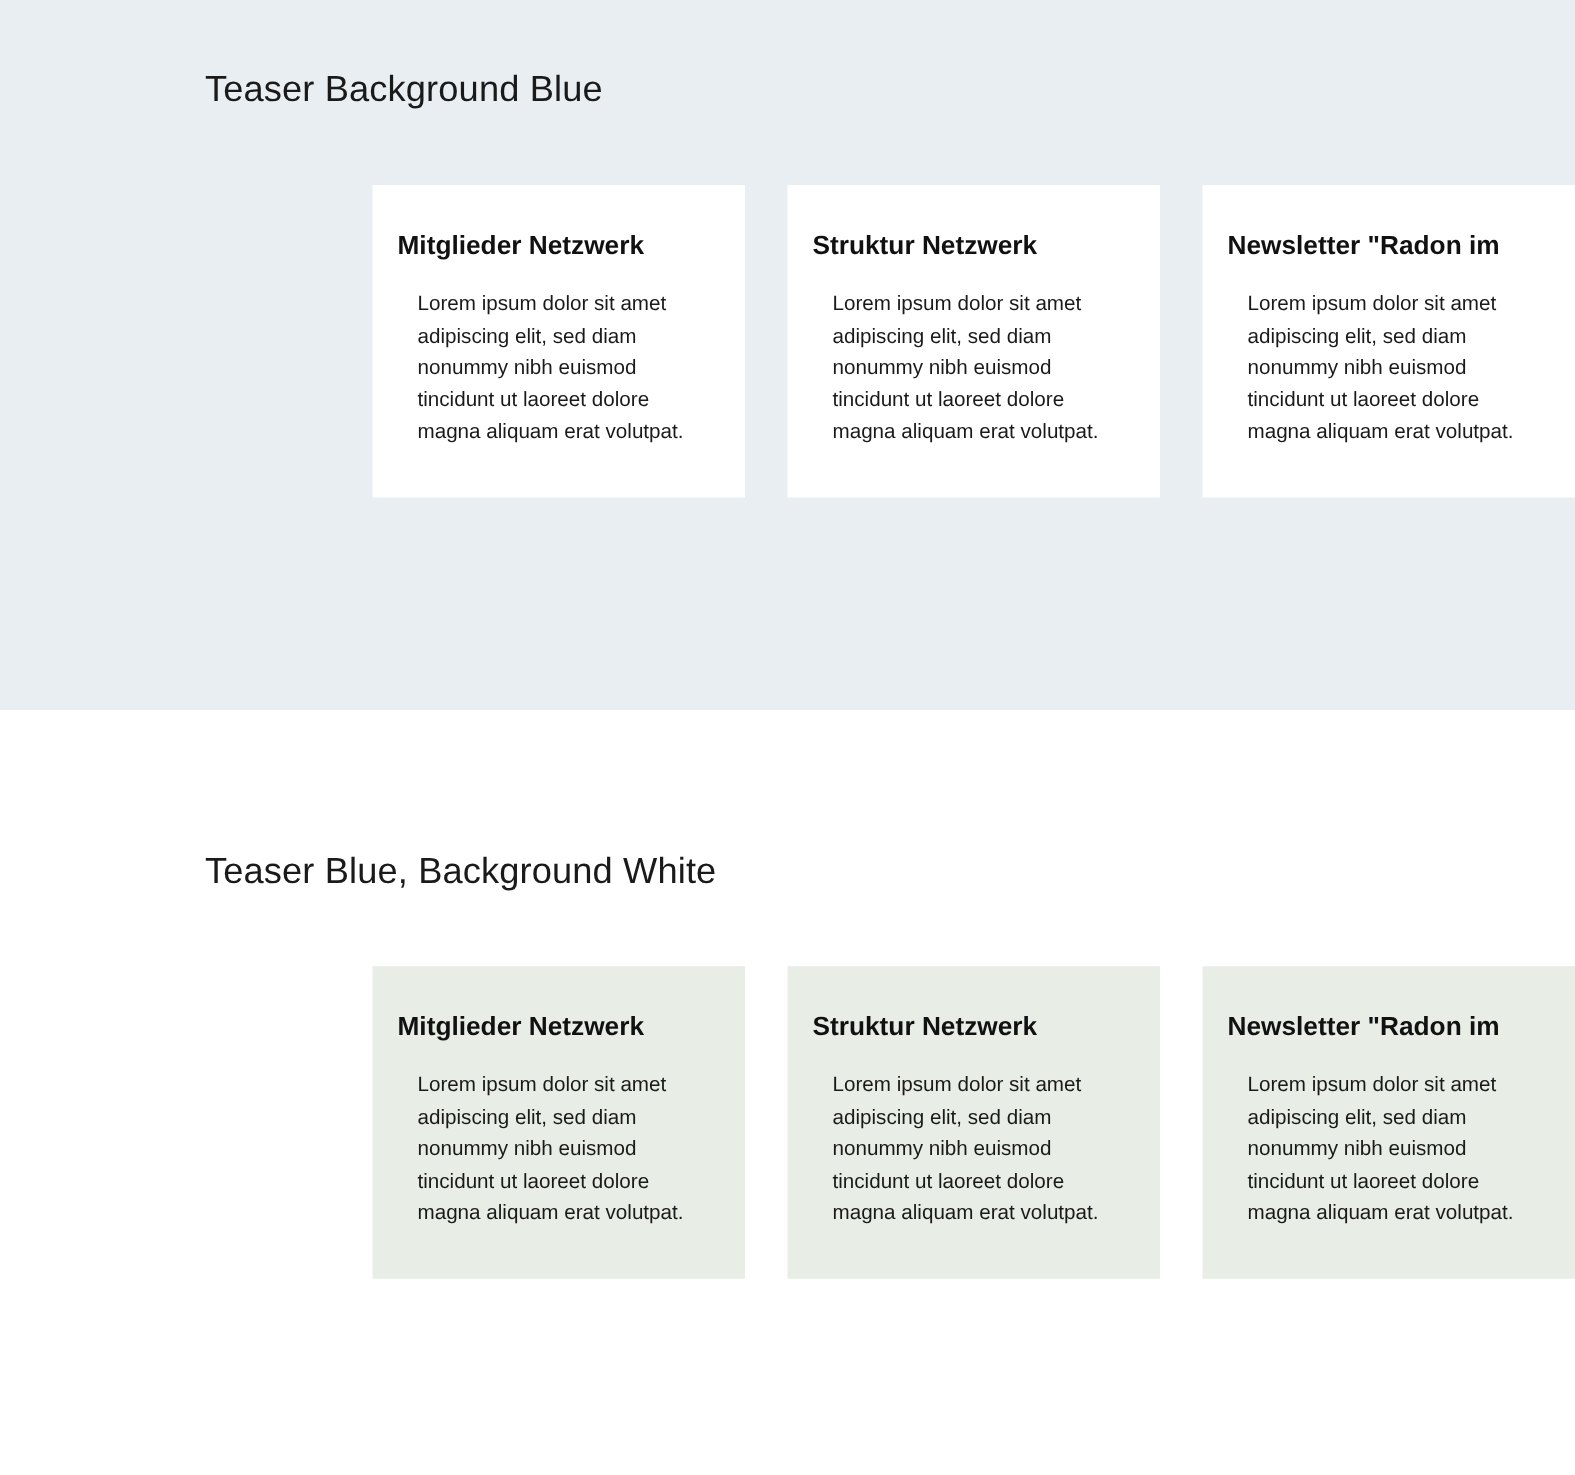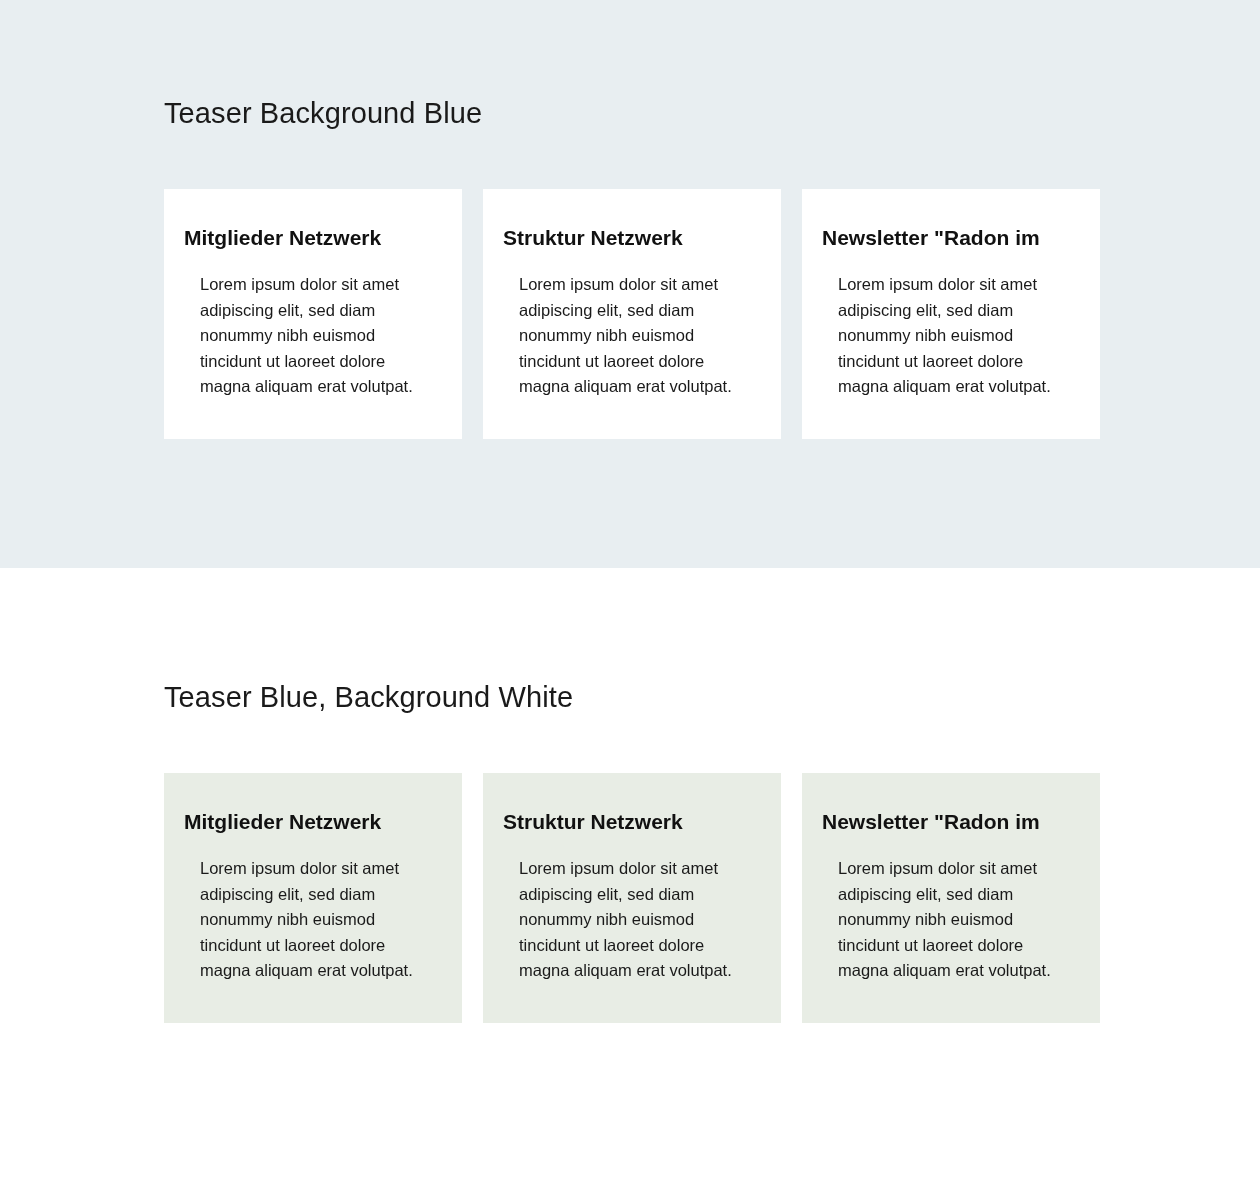--- a/index.html
+++ b/index.html
@@ -29,29 +29,30 @@
   }
   .section-title {
     font-size: 29px;
     font-weight: 400;
     color: #1a1a1a;
     letter-spacing: 0.1px;
     margin: 0;
     padding-left: 164px;
   }
   .blue-title-pos {
-    padding-top: 97px;
+    padding-top: 56px;
   }
   .white-title-pos {
     padding-top: 113px;
   }
   .cards-row {
     display: flex;
     padding-left: 164px;
-    gap: 21px;
+    gap: 34px;
+    justify-content: flex-end;
   }
   .blue-cards-pos {
     margin-top: 59px;
   }
   .white-cards-pos {
     margin-top: 59px;
   }
   .card {
     width: 298px;
     box-sizing: border-box;

